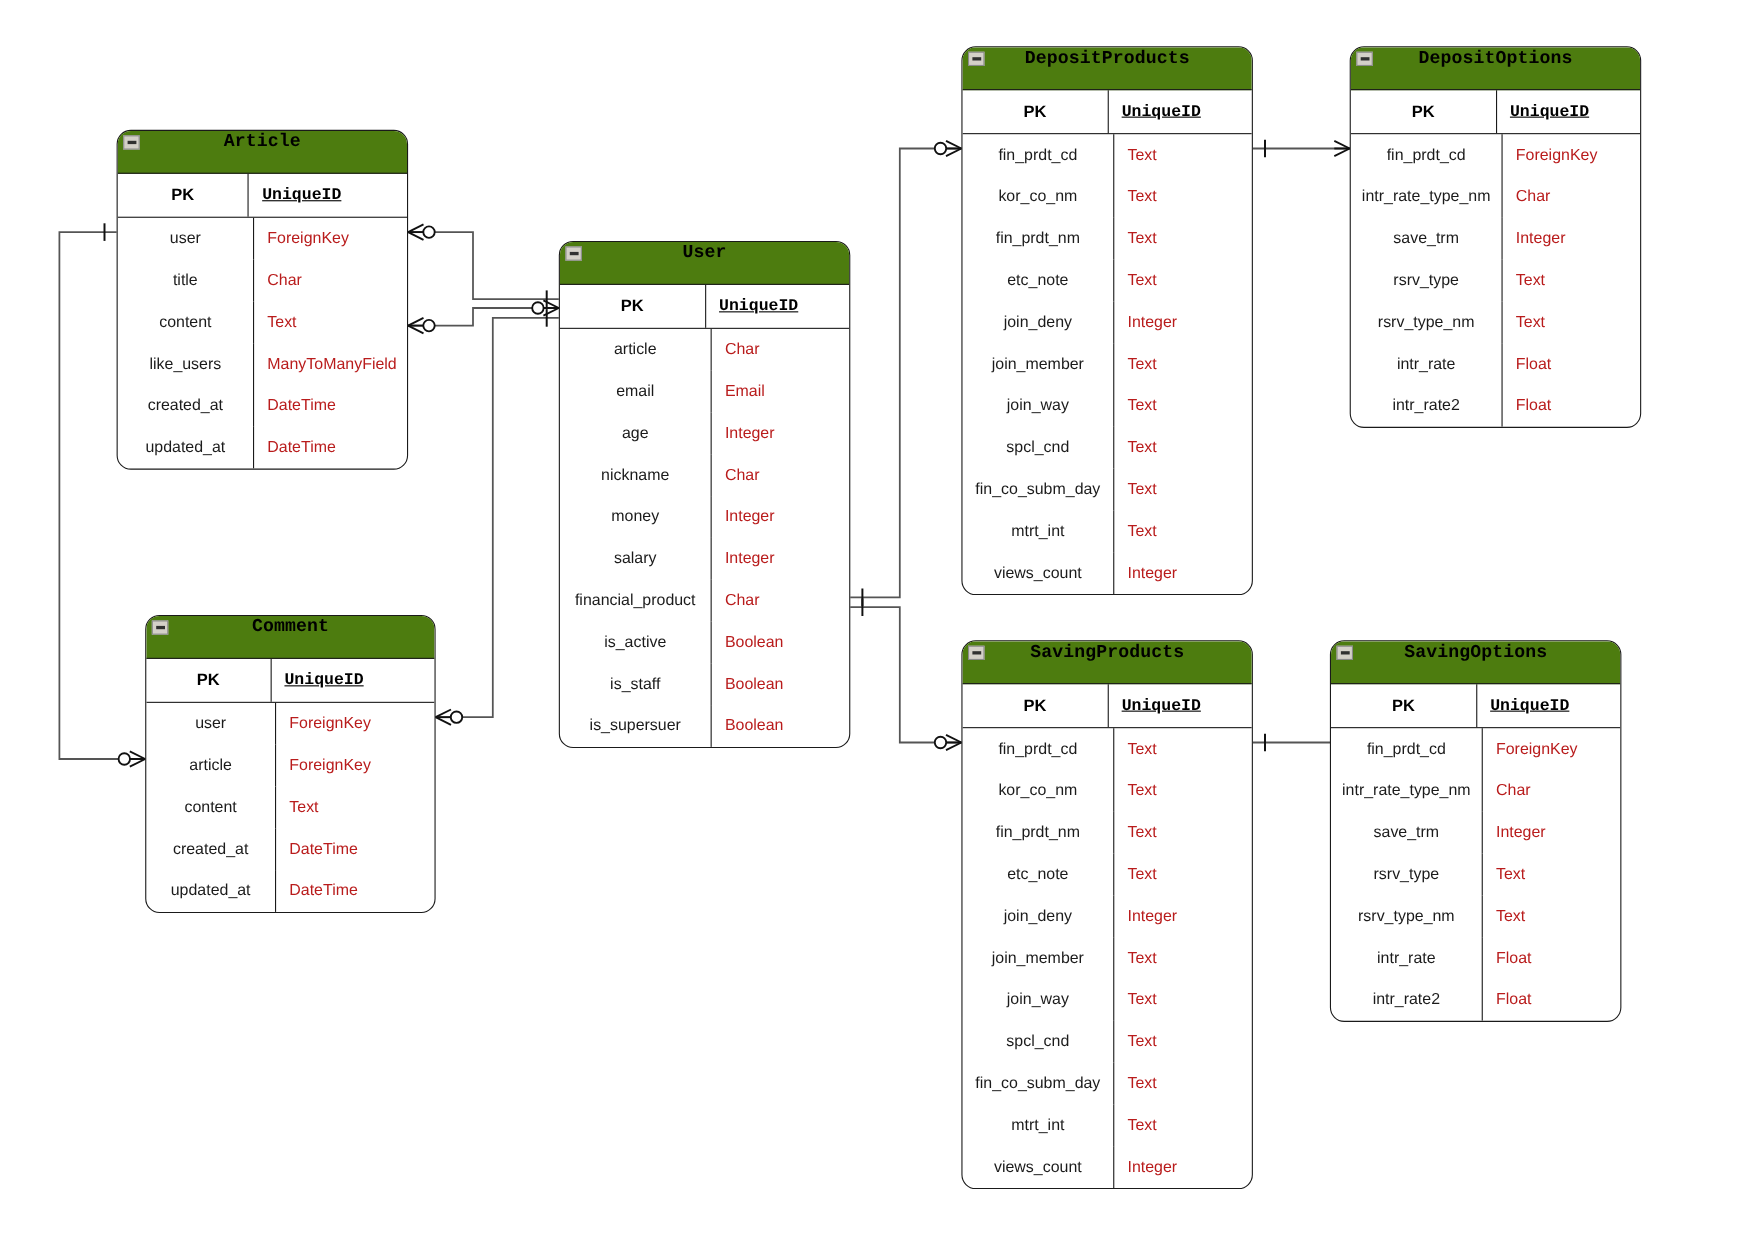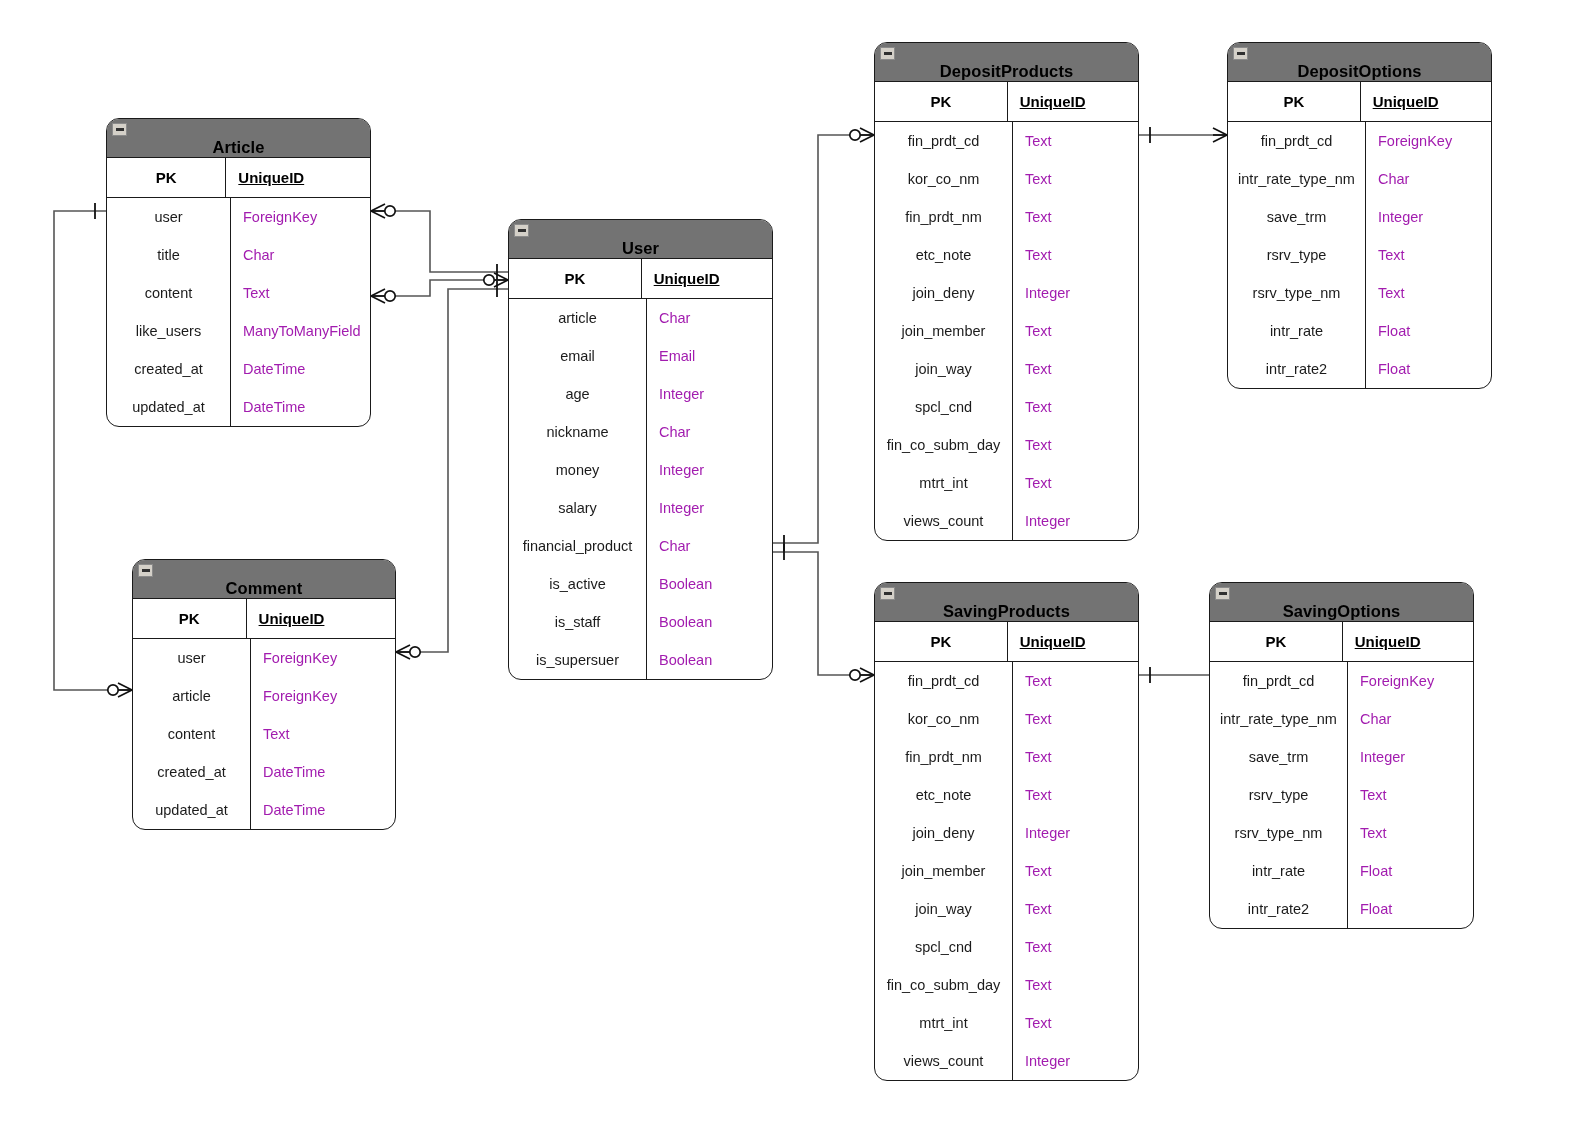--- a/index.html
+++ b/index.html
@@ -33,25 +33,26 @@
     box-sizing: border-box;
     border: 1.6px solid #1a1a1a;
     border-radius: 13px;
     background: #ffffff;
     overflow: hidden;
     z-index: 3;
   }
   .entity-header {
     position: relative;
     height: 38px;
-    background: #737373;
+    background: #4d7c0f;
     border-bottom: 1.4px solid #1a1a1a;
     display: flex;
-    align-items: flex-end;
+    align-items: flex-start;
     justify-content: center;
+    font-family: Liberation Mono, monospace;
   }
   .entity-title {
     font-size: 16.5px;
     font-weight: bold;
     color: #000000;
     letter-spacing: 0.1px;
   }
   .collapse-icon {
     position: absolute;
     left: 5px;
@@ -89,20 +90,21 @@
   .cols-head .ch.left {
     justify-content: center;
     border-right: 1.4px solid #1a1a1a;
   }
   .cols-head .ch.right {
     justify-content: flex-start;
     padding-left: 12px;
   }
   .cols-head .ch.right span {
     text-decoration: underline;
+    font-family: Liberation Mono, monospace;
   }
 
   .rows {
     display: flex;
     flex-direction: column;
   }
   .row {
     display: flex;
     height: 38px;
   }
@@ -114,21 +116,21 @@
     color: #1b1b1b;
     border-right: 1.4px solid #1a1a1a;
     box-sizing: border-box;
   }
   .row .c-type {
     display: flex;
     align-items: center;
     justify-content: flex-start;
     padding-left: 12px;
     font-size: 14.5px;
-    color: #a21caf;
+    color: #b91c1c;
     box-sizing: border-box;
   }
 </style>
 </head>
 <body>
 
 <div id="canvas">
 
   <svg id="edges" viewBox="0 0 1585 1137" xmlns="http://www.w3.org/2000/svg">
       <g>

